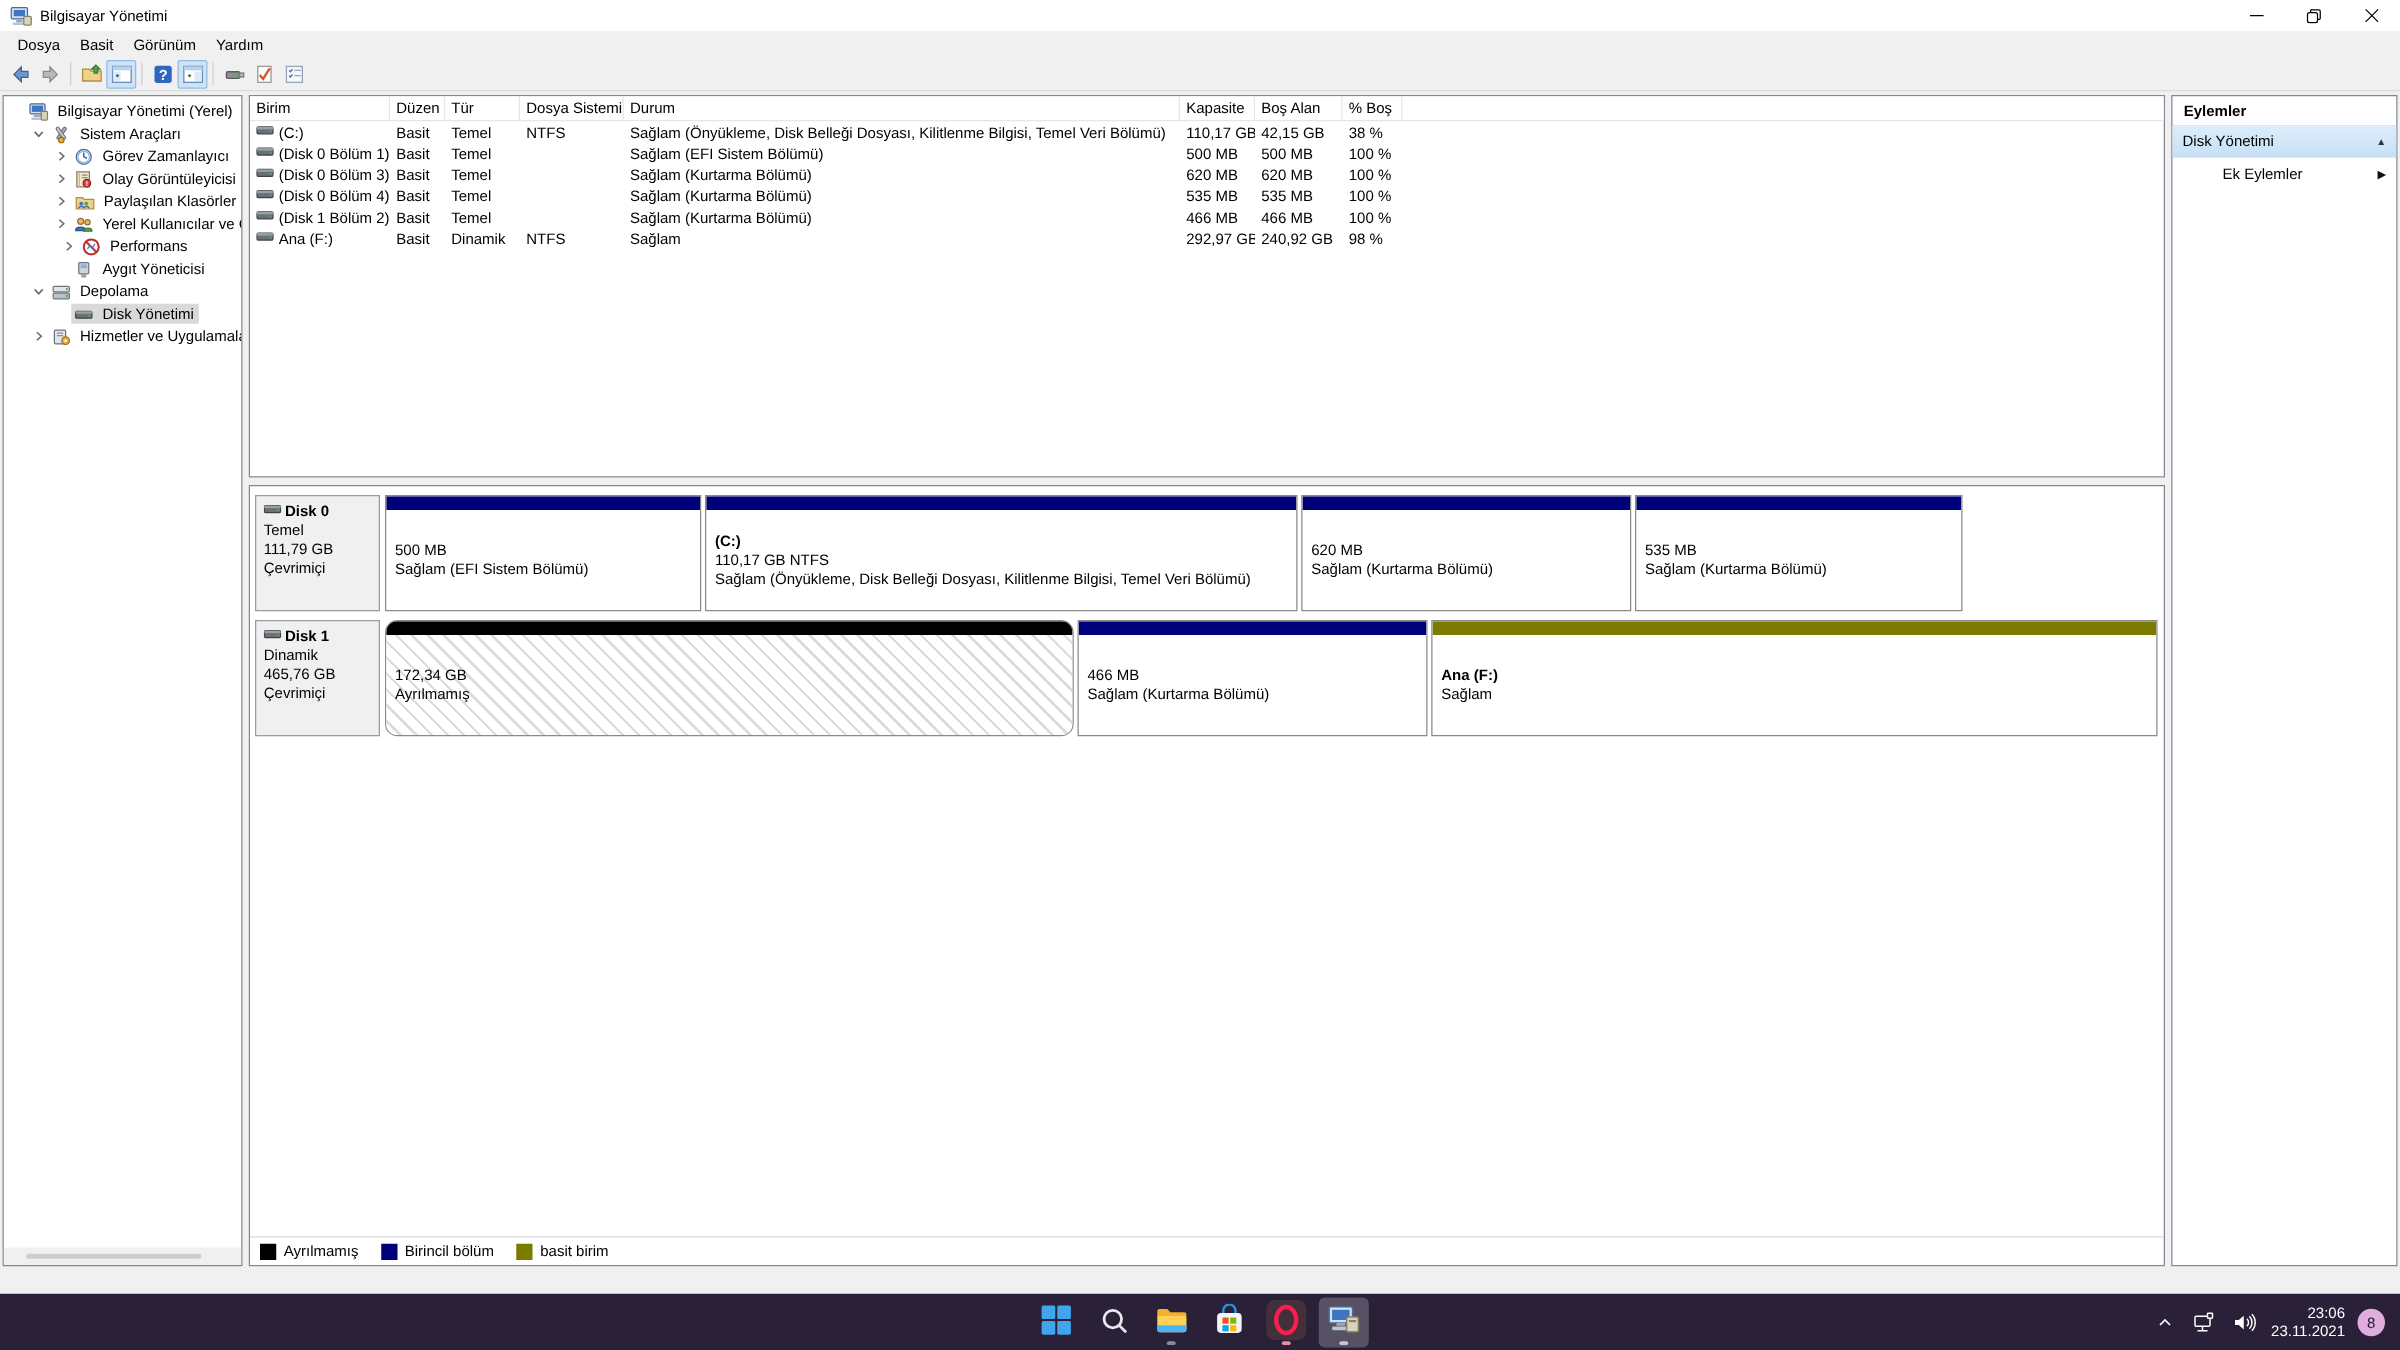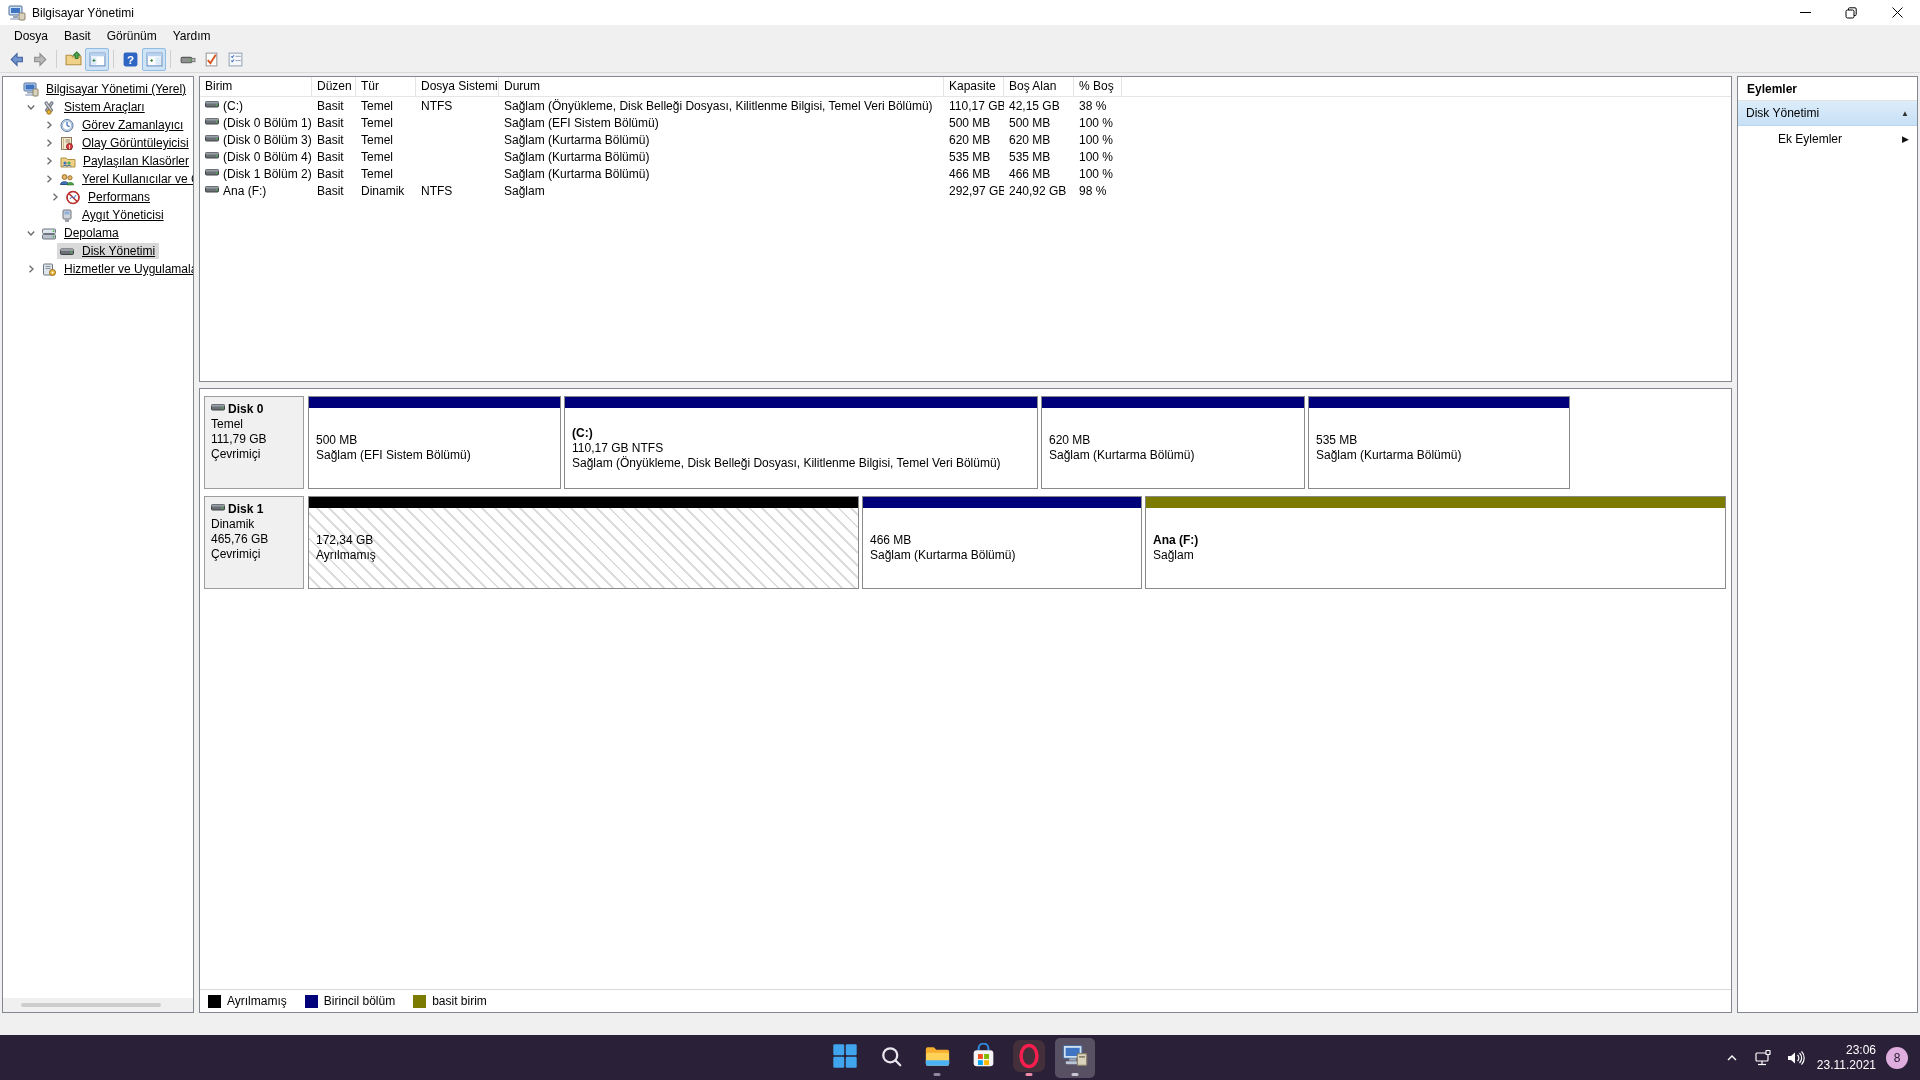--- a/index.html
+++ b/index.html
@@ -27,21 +27,21 @@
   .pane { background:#fff; border:1px solid #828790; }
 
   
   .tree-pane { width:192px; flex:0 0 auto; position:relative; overflow:hidden; padding-top:3px; }
   .tree-row { height:18px; display:flex; align-items:center; white-space:nowrap; }
   .tree-row .exp { width:16px; height:16px; flex:0 0 auto; display:flex; align-items:center; justify-content:center; }
   .tree-row .exp svg { display:block; }
   .tree-row .exp.open svg { transform:rotate(90deg); }
   .tree-ico { width:17px; height:15px; flex:0 0 auto; margin-right:4px; }
   .tree-ico svg { display:block; }
-  .tree-label { padding:1px 2px;text-decoration:underline; }
+  .tree-label { padding:1px 2px; }
   .tree-row.selected .sel-wrap { background:#d9d9d9; }
   .sel-wrap { display:flex; align-items:center; padding:0 2px; }
   .h-scroll { position:absolute; left:0; right:0; bottom:0; height:14px; background:#f0f0f0; }
   .h-thumb { position:absolute; top:5px; height:4px; background:#cdcdcd; border-radius:2px; }
 
   
   .center-col { flex:1; display:flex; flex-direction:column; gap:6px; min-width:0; }
   .list-pane { height:306px; flex:0 0 auto; overflow:hidden; }
   .vol-header { display:flex; height:20px; background:#ffffff; border-bottom:1px solid #e5e5e5; }
   .vol-hcell { padding:2px 5px; border-right:1px solid #e5e5e5; font-size:12px; white-space:nowrap; overflow:hidden; }
@@ -557,21 +557,21 @@
                     <rect x="0.5" y="2.5" width="13" height="2" fill="#9aa0a8"></rect>
                     <circle cx="11.5" cy="6" r="0.9" fill="#4fae4f"></circle>
                   </svg></span>
                 <span>Disk 1</span>
               </div>
               <div>Dinamik</div>
               <div>465,76 GB</div>
               <div>Çevrimiçi</div>
             </div>
             <div class="part-strip">
-              <div class="part unalloc" style="width: 551px;">
+              <div class="part unalloc" style="width: 551px; border-radius: 10px;">
                 <div class="bar" style="background: rgb(0, 0, 0);"></div>
                 <div class="pbody">
                   <div>172,34 GB</div>
                   <div>Ayrılmamış</div>
                 </div>
               </div>
               <div class="part" style="width: 280px;">
                 <div class="bar" style="background: rgb(0, 0, 123);"></div>
                 <div class="pbody">
                   <div>466 MB</div>

